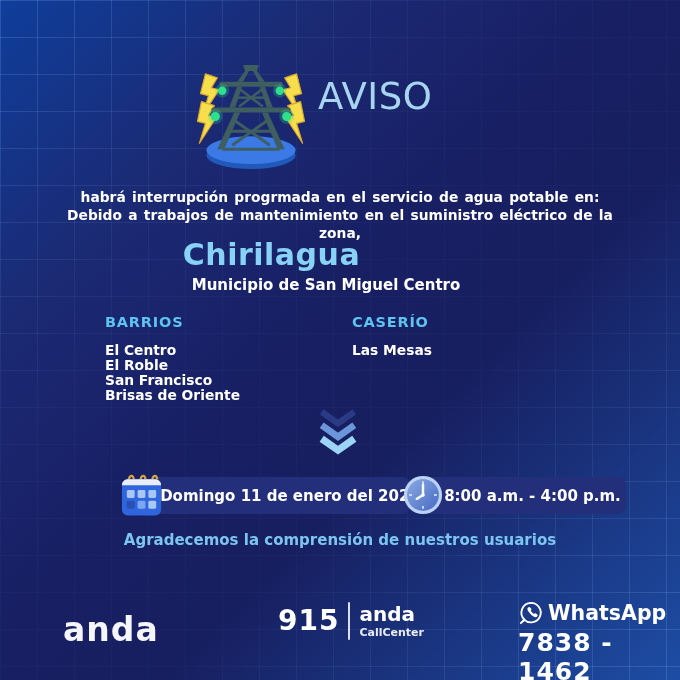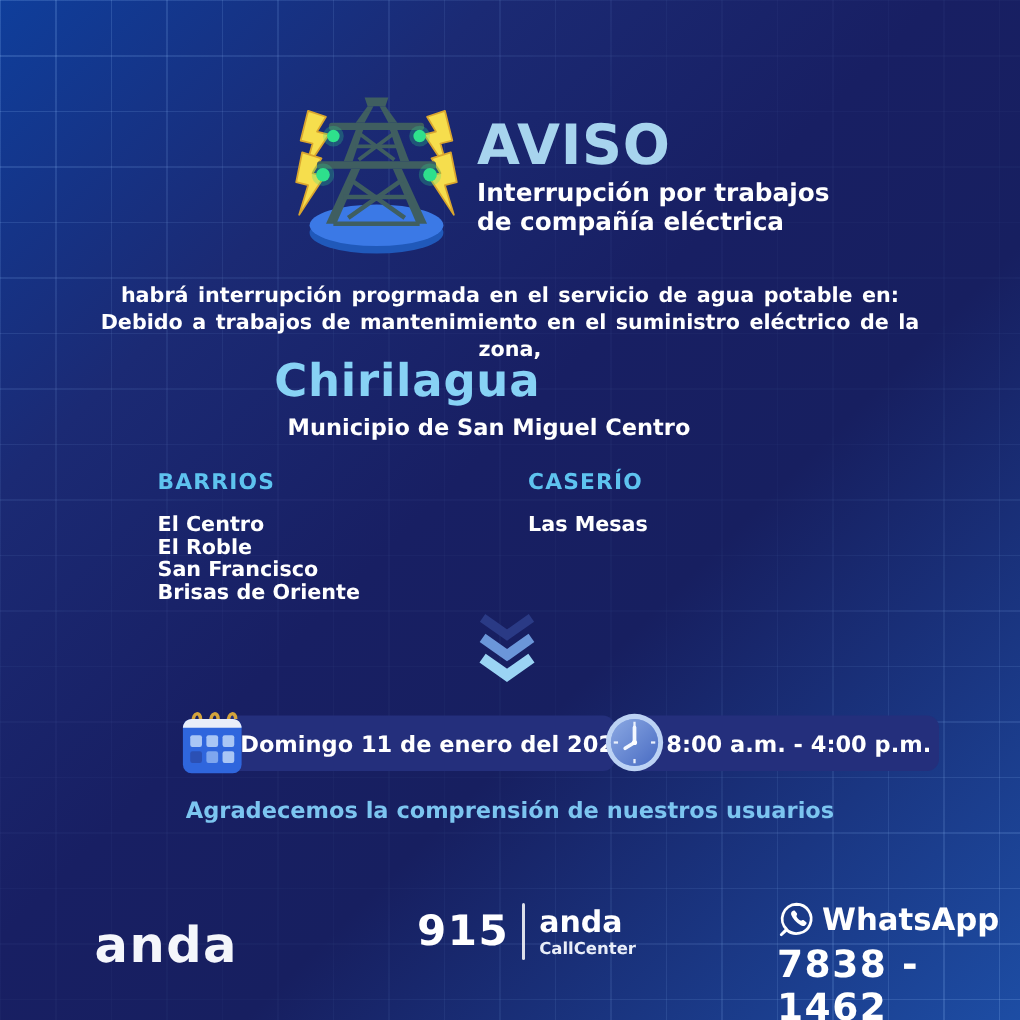--- a/index.html
+++ b/index.html
@@ -14,21 +14,21 @@
     background-image:
       repeating-linear-gradient(to right, rgba(150,195,255,0.22) 0 1px, transparent 1px 37px),
       repeating-linear-gradient(to bottom, rgba(150,195,255,0.22) 0 1px, transparent 1px 37px);
     -webkit-mask-image:linear-gradient(135deg, rgba(0,0,0,.95) 0%, rgba(0,0,0,.18) 35%, rgba(0,0,0,.12) 62%, rgba(0,0,0,.95) 100%);
     mask-image:linear-gradient(135deg, rgba(0,0,0,.95) 0%, rgba(0,0,0,.18) 35%, rgba(0,0,0,.12) 62%, rgba(0,0,0,.95) 100%);
   }
   
   .header{position:absolute;left:190px;top:58px;display:flex;align-items:flex-start;}
   .tower-wrap{width:122px;height:114px;flex:0 0 auto;}
   .header-text{margin-left:6px;padding-top:20px;}
-  .title{font-size:37px;font-weight:700;letter-spacing:.5px;color:#a7d4ee;line-height:1;}
+  .title{font-size:37px;font-weight:400;letter-spacing:.5px;color:#a7d4ee;line-height:1;}
   .subtitle{margin-top:4px;font-size:16.5px;font-weight:700;color:#ffffff;line-height:1.18;}
   
   .intro{position:absolute;left:60px;top:188px;width:560px;text-align:center;
          font-size:13.8px;font-weight:600;line-height:1.32;word-spacing:1.5px;color:#fff;}
   
   .location-name{position:absolute;left:0;top:237px;width:543px;text-align:center;
                  font-size:30px;font-weight:800;color:#87d2f5;letter-spacing:.5px;}
   .municipality{position:absolute;left:0;top:276px;width:652px;text-align:center;
                 font-size:15px;font-weight:700;color:#fff;}
   
@@ -111,24 +111,20 @@
           <circle cx="96" cy="59" r="7.5" fill="rgba(46,224,140,0.25)"></circle>
           <circle cx="31" cy="33" r="4.2" fill="#2ee08c"></circle>
           <circle cx="89" cy="33" r="4.2" fill="#2ee08c"></circle>
           <circle cx="24" cy="59" r="4.6" fill="#2ee08c"></circle>
           <circle cx="96" cy="59" r="4.6" fill="#2ee08c"></circle>
         </g>
       </svg>
     </div>
     <div class="header-text">
       <div class="title">AVISO</div>
-      <div class="subtitle">
-        <div>Interrupción por trabajos</div>
-        <div>de compañía eléctrica</div>
-      </div>
     </div>
   </div>
 
   <div class="intro">
     <div>habrá interrupción progrmada en el servicio de agua potable en:</div>
     <div>Debido a trabajos de mantenimiento en el suministro eléctrico de la zona,</div>
   </div>
 
   <div class="location-name">Chirilagua</div>
   <div class="municipality">Municipio de San Miguel Centro</div>

